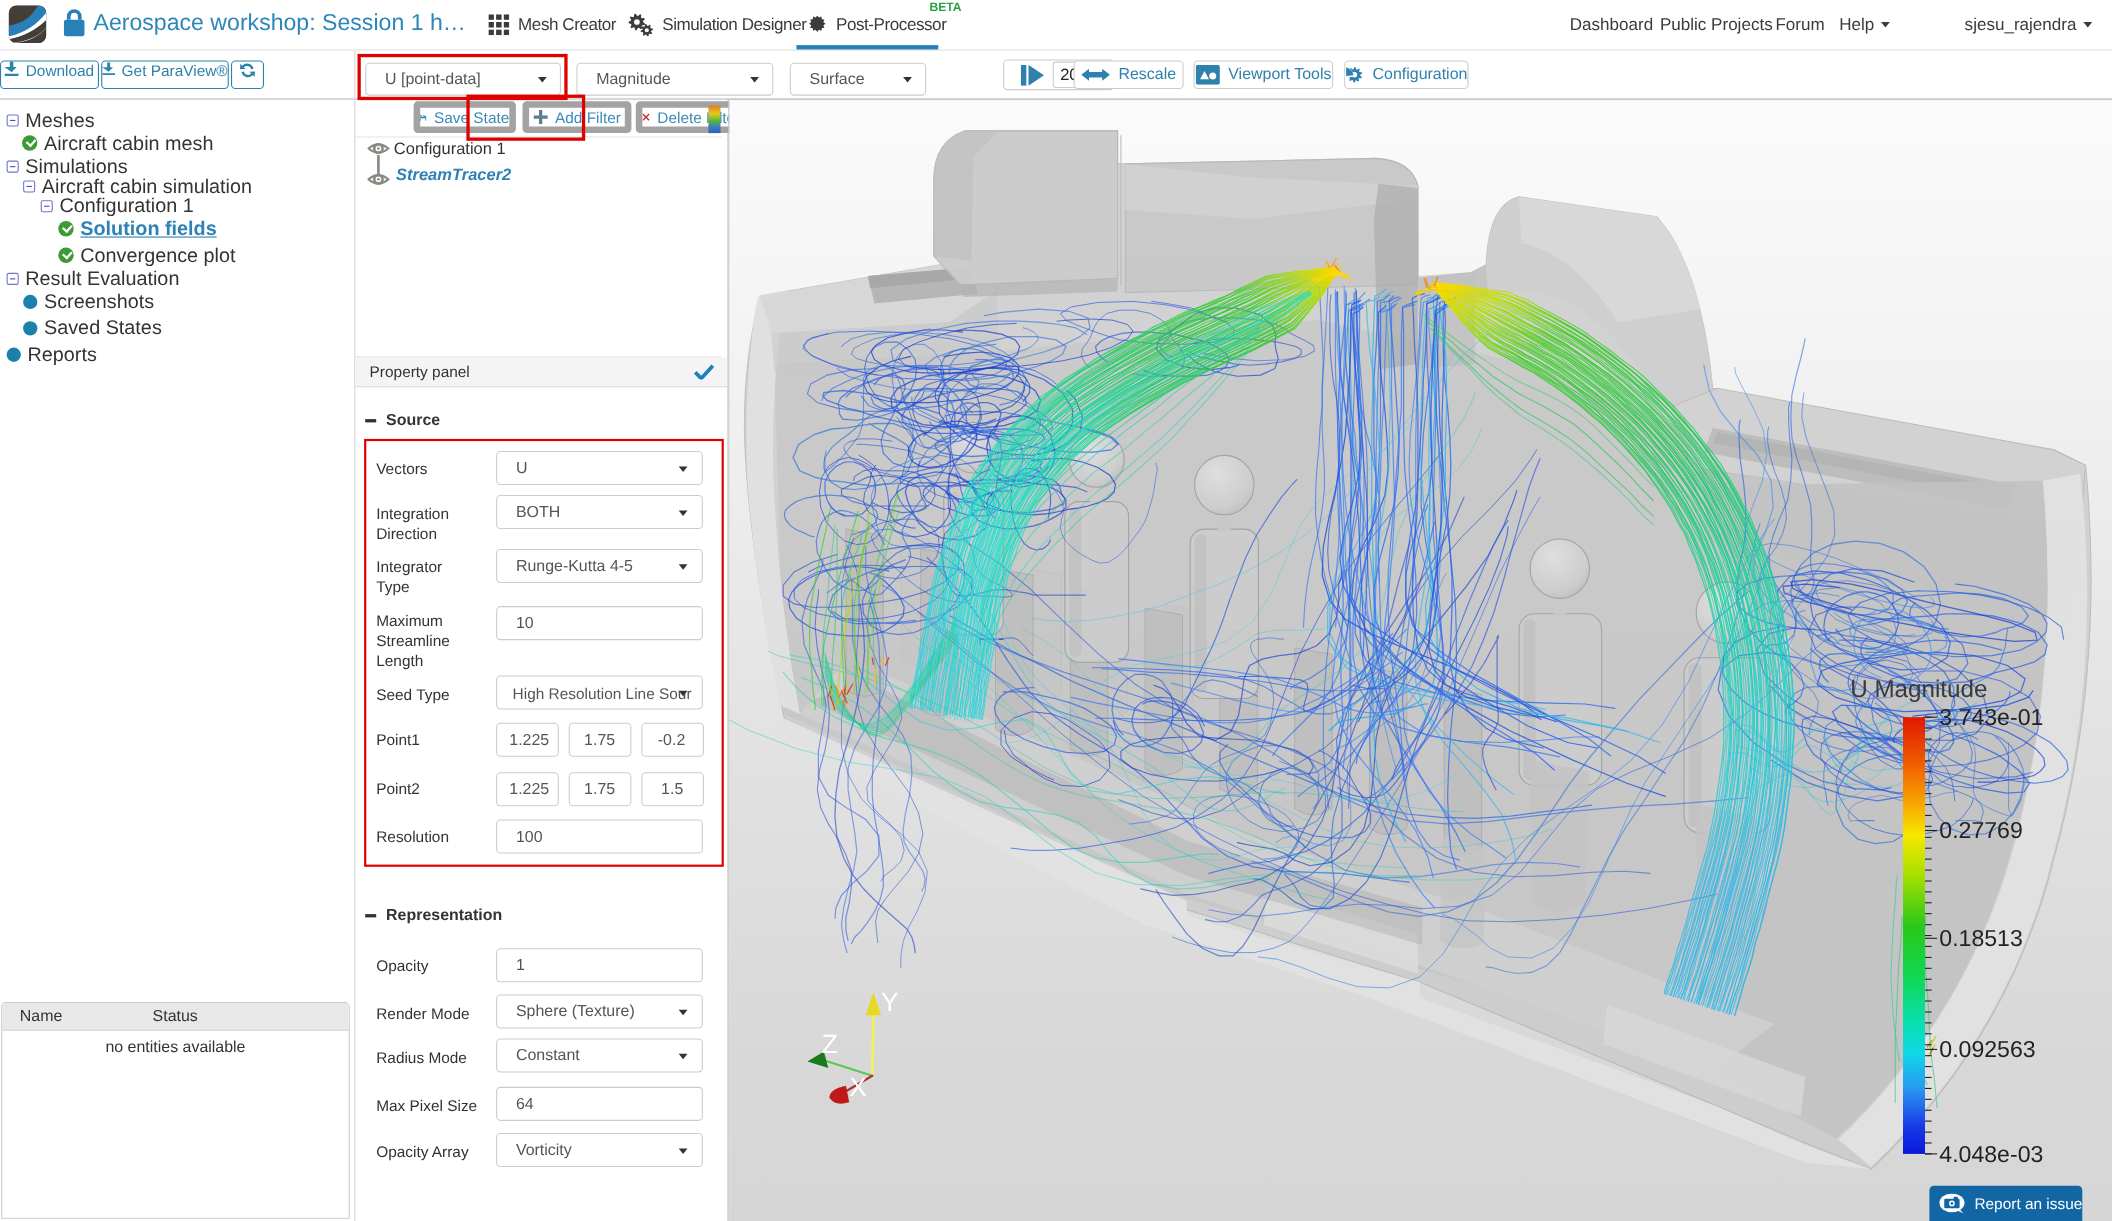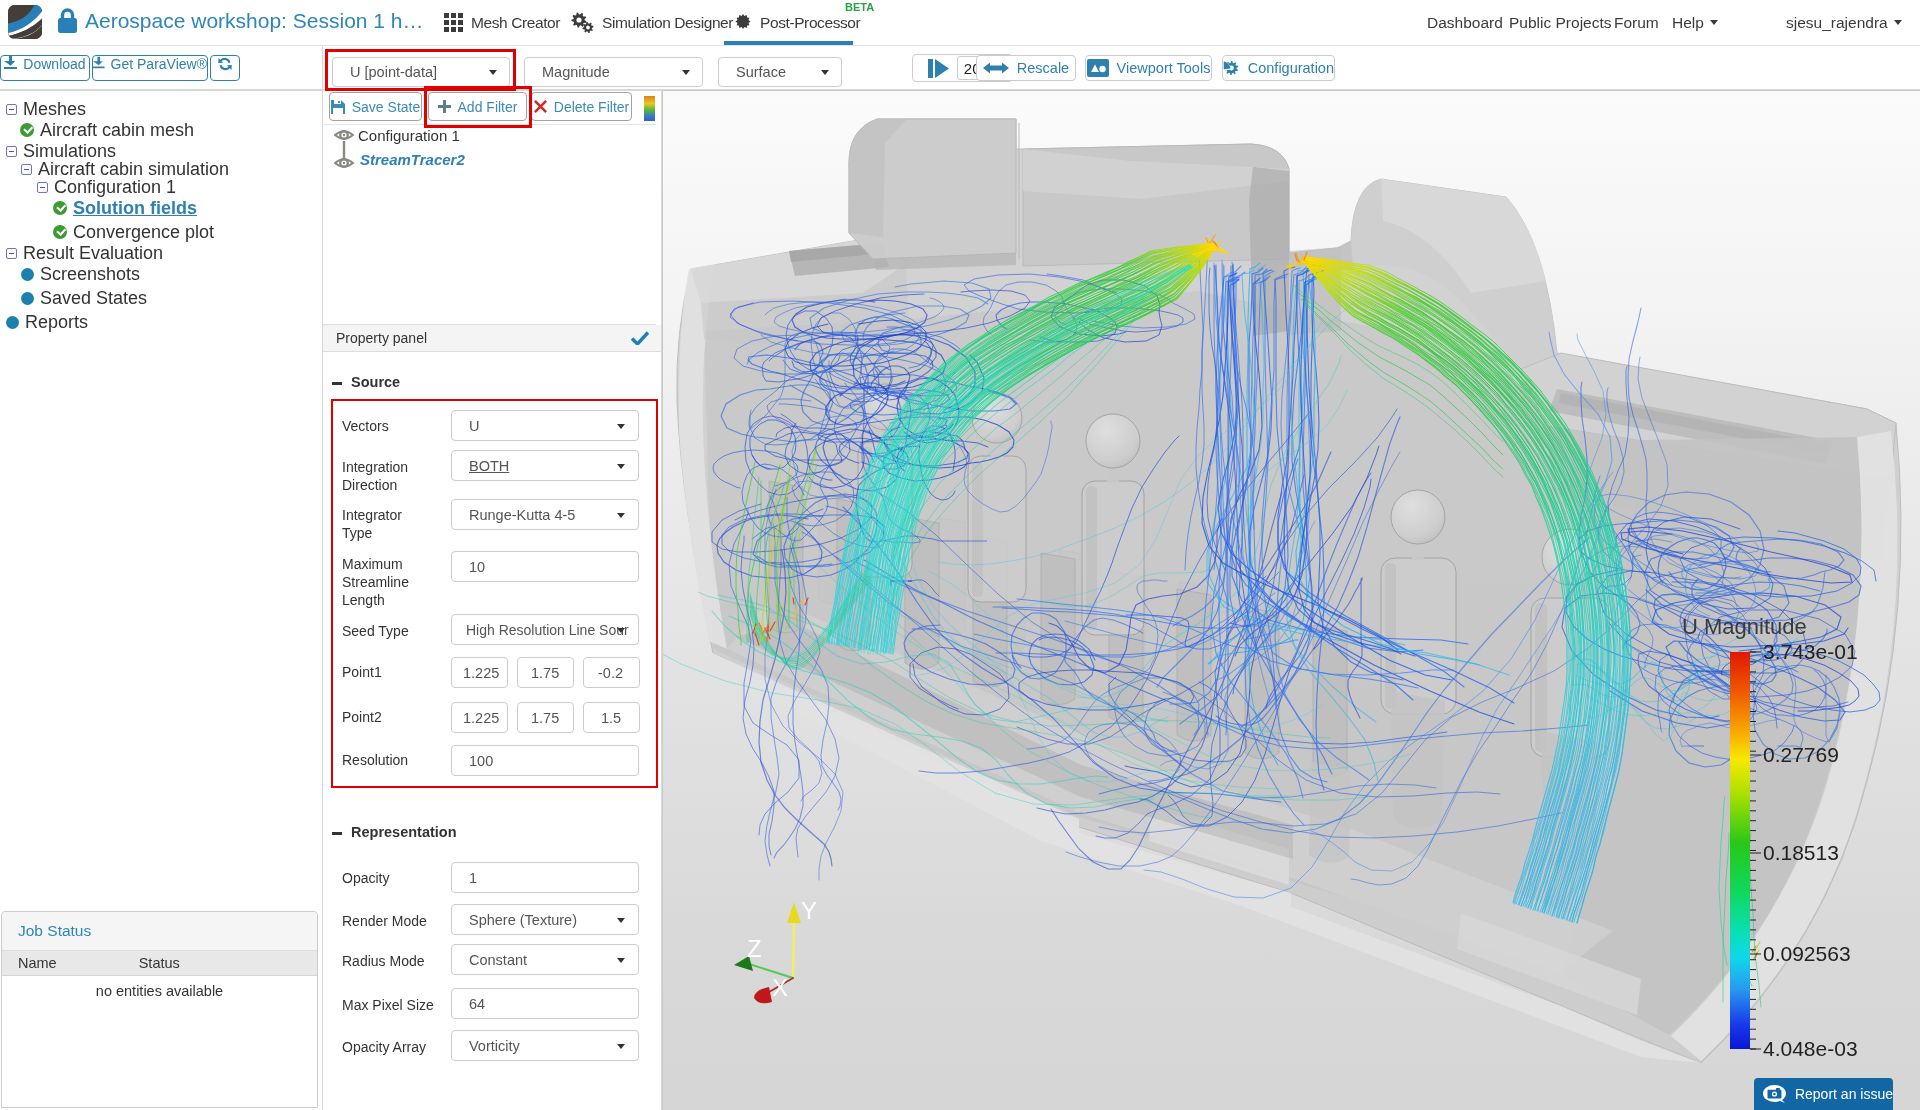--- a/index.html
+++ b/index.html
@@ -44,21 +44,21 @@
   border:1px solid #ccc; border-radius:4px 4px 0 0; background:#fff; }
 #jobstatus .hd { height:39px; background:#f5f5f5; border-bottom:1px solid #ddd;
   border-radius:4px 4px 0 0; display:flex; align-items:center; padding-left:16px;
   font-size:15.5px; color:#2e86b8; }
 #jobstatus .th { height:25px; background:#e8e8e8; border-bottom:1px solid #d5d5d5;
   display:flex; align-items:center; font-size:14.5px; color:#333; font-weight:normal; }
 
 #midpanel { position:absolute; left:322px; top:90px; width:340px; height:1020px; background:#fff;
   border-left:1px solid #d8d8d8; border-right:1px solid #d8d8d8; border-top:1px solid #d8d8d8; }
 .fbtn { position:absolute; display:flex; align-items:center; justify-content:center; gap:7px;
-  border:1px solid #a3a3a3; border-radius:4px; color:#3b8ab8; font-size:14px; background:#fff; height:29px; white-space:nowrap; }
+  border:6px solid #a3a3a3; border-radius:4px; color:#3b8ab8; font-size:14px; background:#fff; height:29px; white-space:nowrap;margin-left:47px; }
 .label { position:absolute; font-size:14px; color:#333; line-height:18px; }
 .inp { position:absolute; height:31px; border:1px solid #ccc; border-radius:4px; background:#fff;
   font-size:14.5px; color:#555; display:flex; align-items:center; padding-left:17px; }
 .inp .ar { position:absolute; right:13px; top:13px; width:0; height:0;
   border-left:4.5px solid transparent; border-right:4.5px solid transparent; border-top:5.5px solid #333; }
 .sechead { position:absolute; font-size:14.5px; color:#333; font-weight:bold; }
 .sechead::before { content:""; display:inline-block; width:10px; height:3px; background:#333;
   margin-right:9px; vertical-align:middle; }
 .redbox { position:absolute; border:3.5px solid #e10000; z-index:40; pointer-events:none; }
 
@@ -224,21 +224,20 @@
       <span class="bdot"></span>
       <span>Saved States</span>
     </div>
   <div class="trow" style="left:6px; top:223px;">
       <span class="bdot"></span>
       <span>Reports</span>
     </div>
 </div>
 
 <div id="jobstatus">
-  <div class="hd">Job Status</div>
   <div class="th">
       <span style="margin-left:16px;">Name</span>
       <span style="margin-left:82px;">Status</span>
     </div>
   <div style="text-align:center; font-size:14.5px; color:#333; margin-top:7px;">no entities available</div>
 </div>
 
 <div id="midpanel"></div>
 <div class="fbtn" style="left:329px; top:92px; width:93px;">
   <svg width="14" height="14" viewBox="0 0 14 14" fill="#3b8ab8">
@@ -281,21 +280,21 @@
   <svg style="margin-left:auto; margin-right:12px;" width="18" height="14" viewBox="0 0 18 14">
       <path d="M1,7.5 L6.5,13 17,1.5" stroke="#1c80c0" stroke-width="3.4" fill="none"></path>
     </svg>
 </div>
 
 <div class="sechead" style="left:332px; top:374px;">Source</div>
 
 <div class="label" style="left:342px; top:417px;">Vectors</div>
 <div class="inp" style="left:451px; top:410px; width:188px;">U<span class="ar"></span></div>
 <div class="label" style="left:342px; top:458px;">Integration<br>Direction</div>
-<div class="inp" style="left:451px; top:450px; width:188px;text-decoration:underline;">BOTH<span class="ar"></span></div>
+<div class="inp" style="left:451px; top:450px; width:188px;">BOTH<span class="ar"></span></div>
 <div class="label" style="left:342px; top:506px;">Integrator<br>Type</div>
 <div class="inp" style="left:451px; top:499px; width:188px;">Runge-Kutta 4-5<span class="ar"></span></div>
 <div class="label" style="left:342px; top:555px;">Maximum<br>Streamline<br>Length</div>
 <div class="inp" style="left:451px; top:551px; width:188px;">10</div>
 <div class="label" style="left:342px; top:622px;">Seed Type</div>
 <div class="inp" style="left:451px; top:614px; width:188px; padding-left:14px; overflow:hidden;">
     <span style="white-space:nowrap; font-size:14px;">High Resolution Line Sour</span>
     <span class="ar"></span>
   </div>
 <div class="label" style="left:342px; top:663px;">Point1</div>

